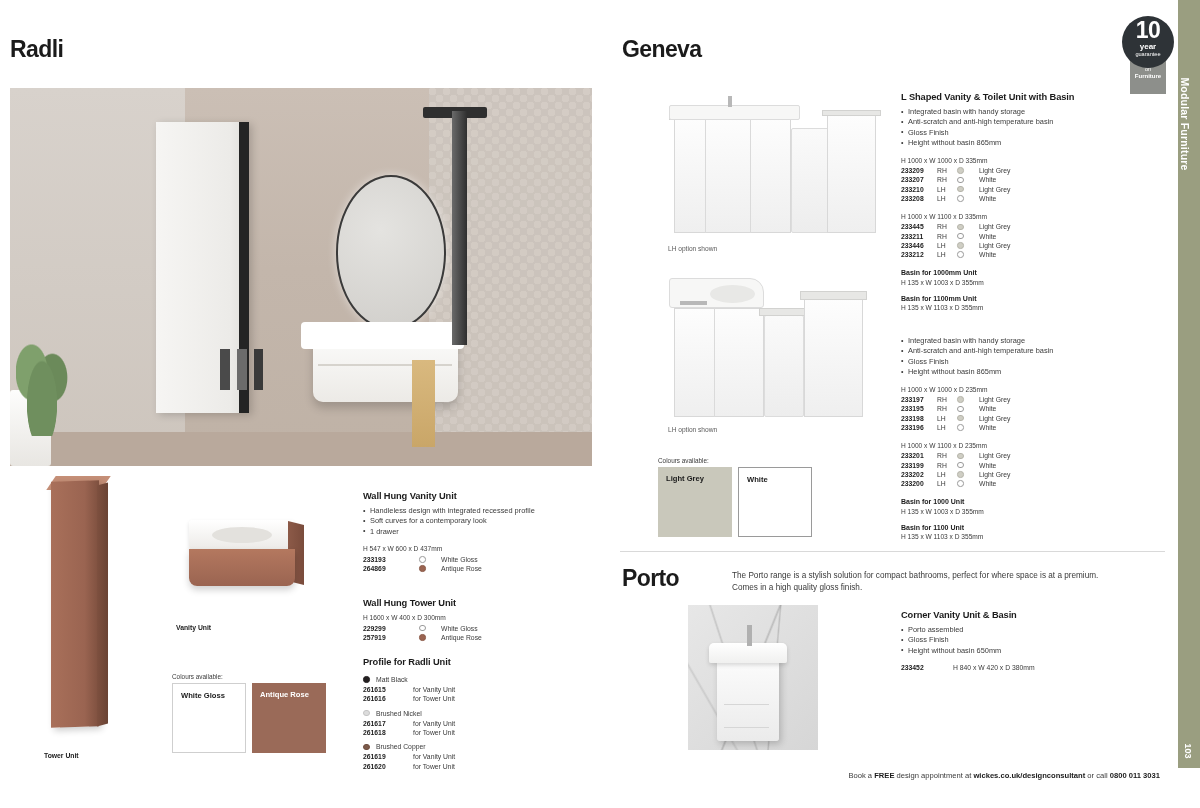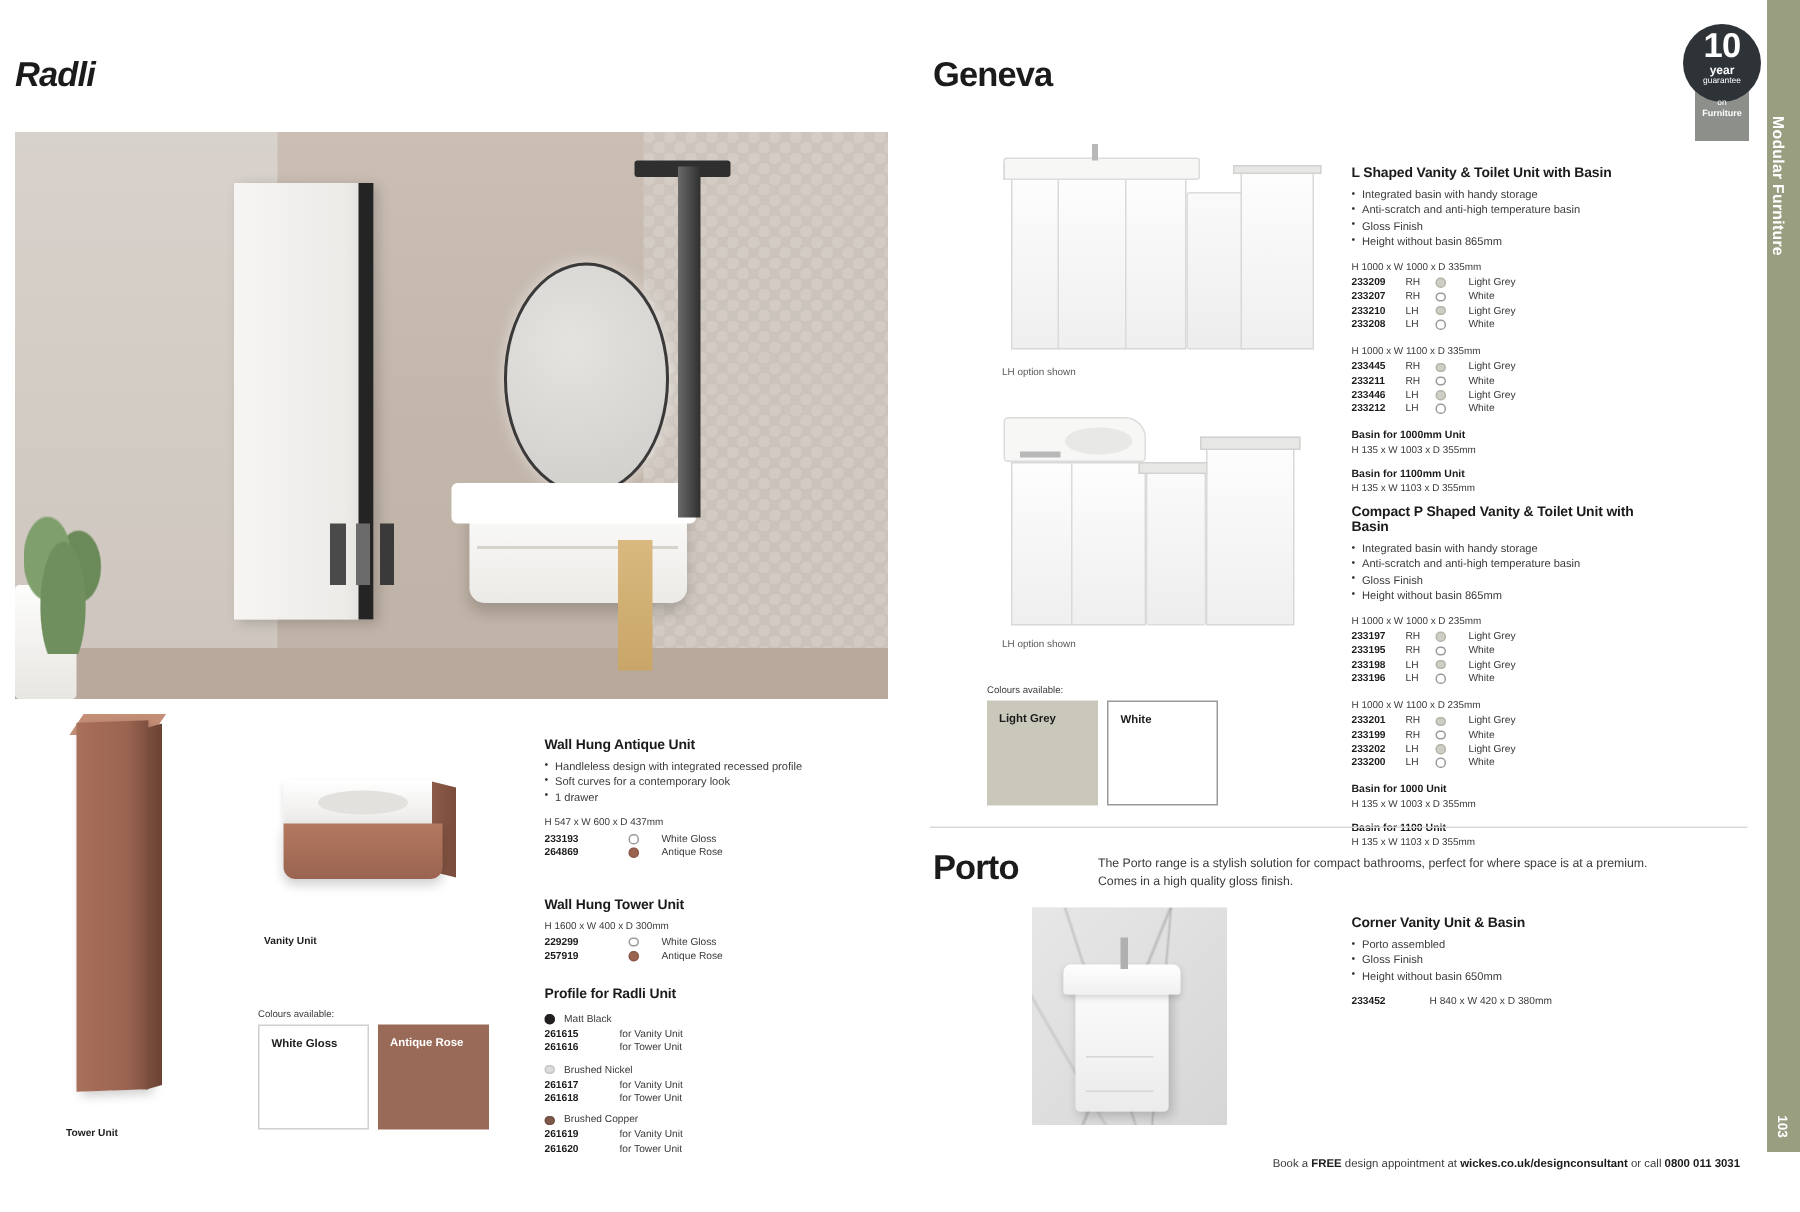--- a/index.html
+++ b/index.html
@@ -302,21 +302,21 @@
     <div class="badge-circ"></div>
     <div class="badge-10">10</div>
     <div class="badge-year">year</div>
     <div class="badge-guar">guarantee</div>
     <div class="badge-on">on</div>
     <div class="badge-furn">Furniture</div>
   </div>
 
   <div class="range-head" style="left:10px; top:36px; width:580px;">
     <div style="display:flex; gap:14px;">
-      <div class="range-title" style="width:72px;font-style:italic;">Radli</div>
+      <div class="range-title" style="width:72px;">Radli</div>
     </div>
   </div>
 
   <div class="photo" style="left:10px; top:88px; width:582px; height:378px;">
     <div class="hero-wall"></div>
     <div class="hero-wall2"></div>
     <div class="hero-hex"></div>
     <div class="hero-floorstrip"></div>
     <div class="hero-toilet"></div>
     <div class="hero-plant"></div>
@@ -355,21 +355,21 @@
       <div class="sw white-gloss">
         <span>White Gloss</span>
       </div>
       <div class="sw antique-rose">
         <span>Antique Rose</span>
       </div>
     </div>
   </div>
 
   <div style="position:absolute; left:363px; top:491px; width:190px;">
-    <div class="prod-title">Wall Hung Antique Unit</div>
+    <div class="prod-title">Wall Hung Vanity Unit</div>
     <ul class="feat">
       <li>Handleless design with integrated recessed profile</li>
       <li>Soft curves for a contemporary look</li>
       <li>1 drawer</li>
     </ul>
     <div class="dim">H 547 x W 600 x D 437mm</div>
     <div class="codes">
       <div class="code-row">
         <span class="sku">233193</span>
         <span class="hand"></span>
@@ -479,21 +479,21 @@
     <div class="gv-line" style="left:20%; top:20%; width:1px; height:72%;"></div>
     <div class="gv-line" style="left:40%; top:20%; width:1px; height:72%;"></div>
     <div class="gv-basin" style="left:4%; top:12%; width:58%; height:9%; border-radius:2px;"></div>
     <div class="gv-tapl" style="left:30%; top:6%; width:2%; height:7%;"></div>
     <div class="gv-toilet" style="left:58%; top:26%; width:18%; height:66%;"></div>
     <div class="gv-cab" style="left:74%; top:18%; width:22%; height:74%;"></div>
     <div class="gv-top" style="left:72%; top:15%; width:26%; height:4%;"></div>
   </div>
   <div class="cap cap-light" style="left:668px; top:245px;">LH option shown</div>
 
-  <div style="position:absolute; left:901px; top:110px; width:215px;">
+  <div style="position:absolute; left:901px; top:92px; width:215px;">
     <div class="prod-title">L Shaped Vanity &amp; Toilet Unit with Basin</div>
     <ul class="feat">
       <li>Integrated basin with handy storage</li>
       <li>Anti-scratch and anti-high temperature basin</li>
       <li>Gloss Finish</li>
       <li>Height without basin 865mm</li>
     </ul>
     <div class="dim">H 1000 x W 1000 x D 335mm</div>
     <div class="codes">
       <div class="code-row">
@@ -583,21 +583,20 @@
     <div class="gv-line" style="left:24%; top:26%; width:1px; height:66%;"></div>
     <div class="gv-tapl" style="left:9%; top:22%; width:12%; height:2%;"></div>
     <div class="gv-toilet" style="left:46%; top:30%; width:18%; height:62%;"></div>
     <div class="gv-top" style="left:44%; top:26%; width:22%; height:5%;"></div>
     <div class="gv-cab" style="left:64%; top:20%; width:26%; height:72%;"></div>
     <div class="gv-top" style="left:62%; top:16%; width:30%; height:5%;"></div>
   </div>
   <div class="cap cap-light" style="left:668px; top:426px;">LH option shown</div>
 
   <div style="position:absolute; left:901px; top:336px; width:215px;">
-    <div class="prod-title">Compact P Shaped Vanity &amp; Toilet Unit with Basin</div>
     <ul class="feat">
       <li>Integrated basin with handy storage</li>
       <li>Anti-scratch and anti-high temperature basin</li>
       <li>Gloss Finish</li>
       <li>Height without basin 865mm</li>
     </ul>
     <div class="dim">H 1000 x W 1000 x D 235mm</div>
     <div class="codes">
       <div class="code-row">
         <span class="sku">233197</span>

